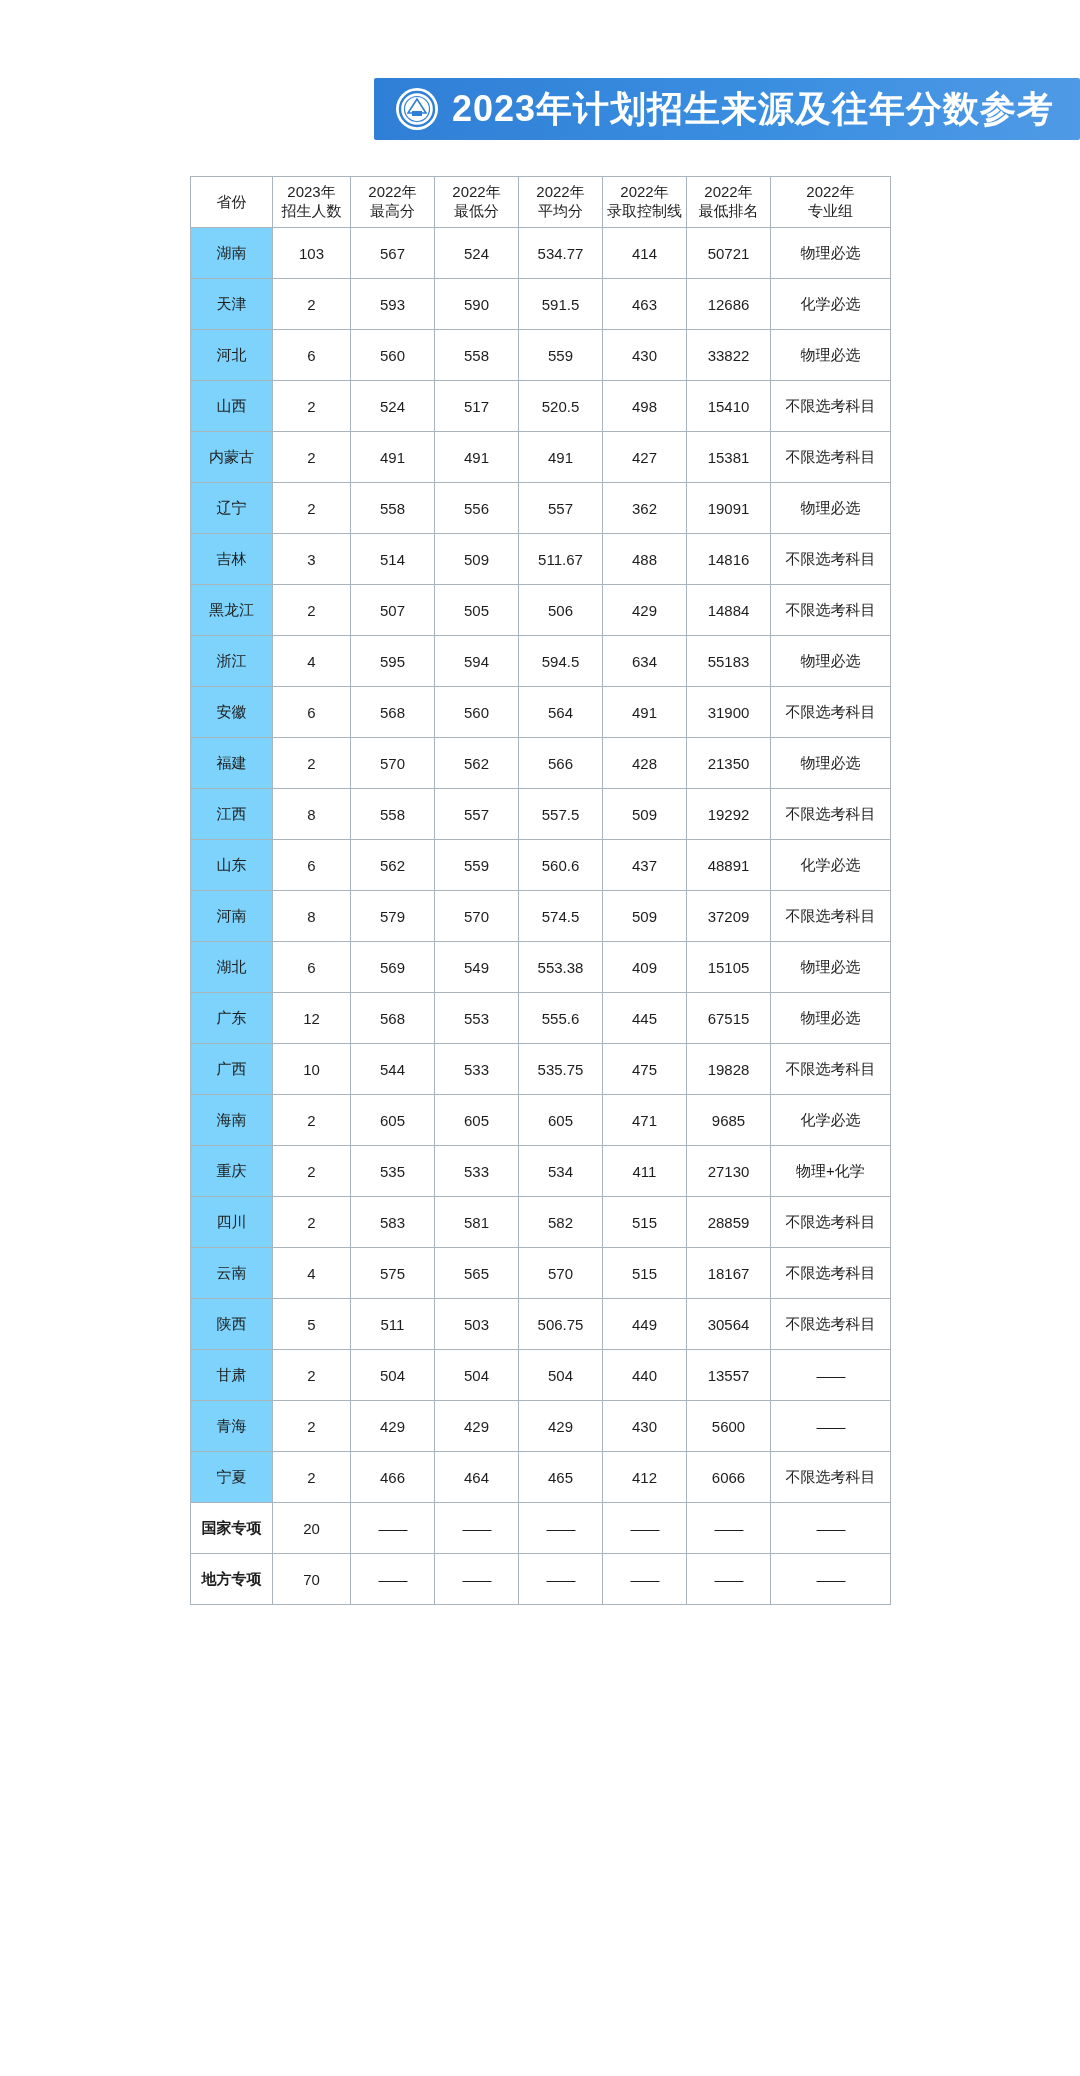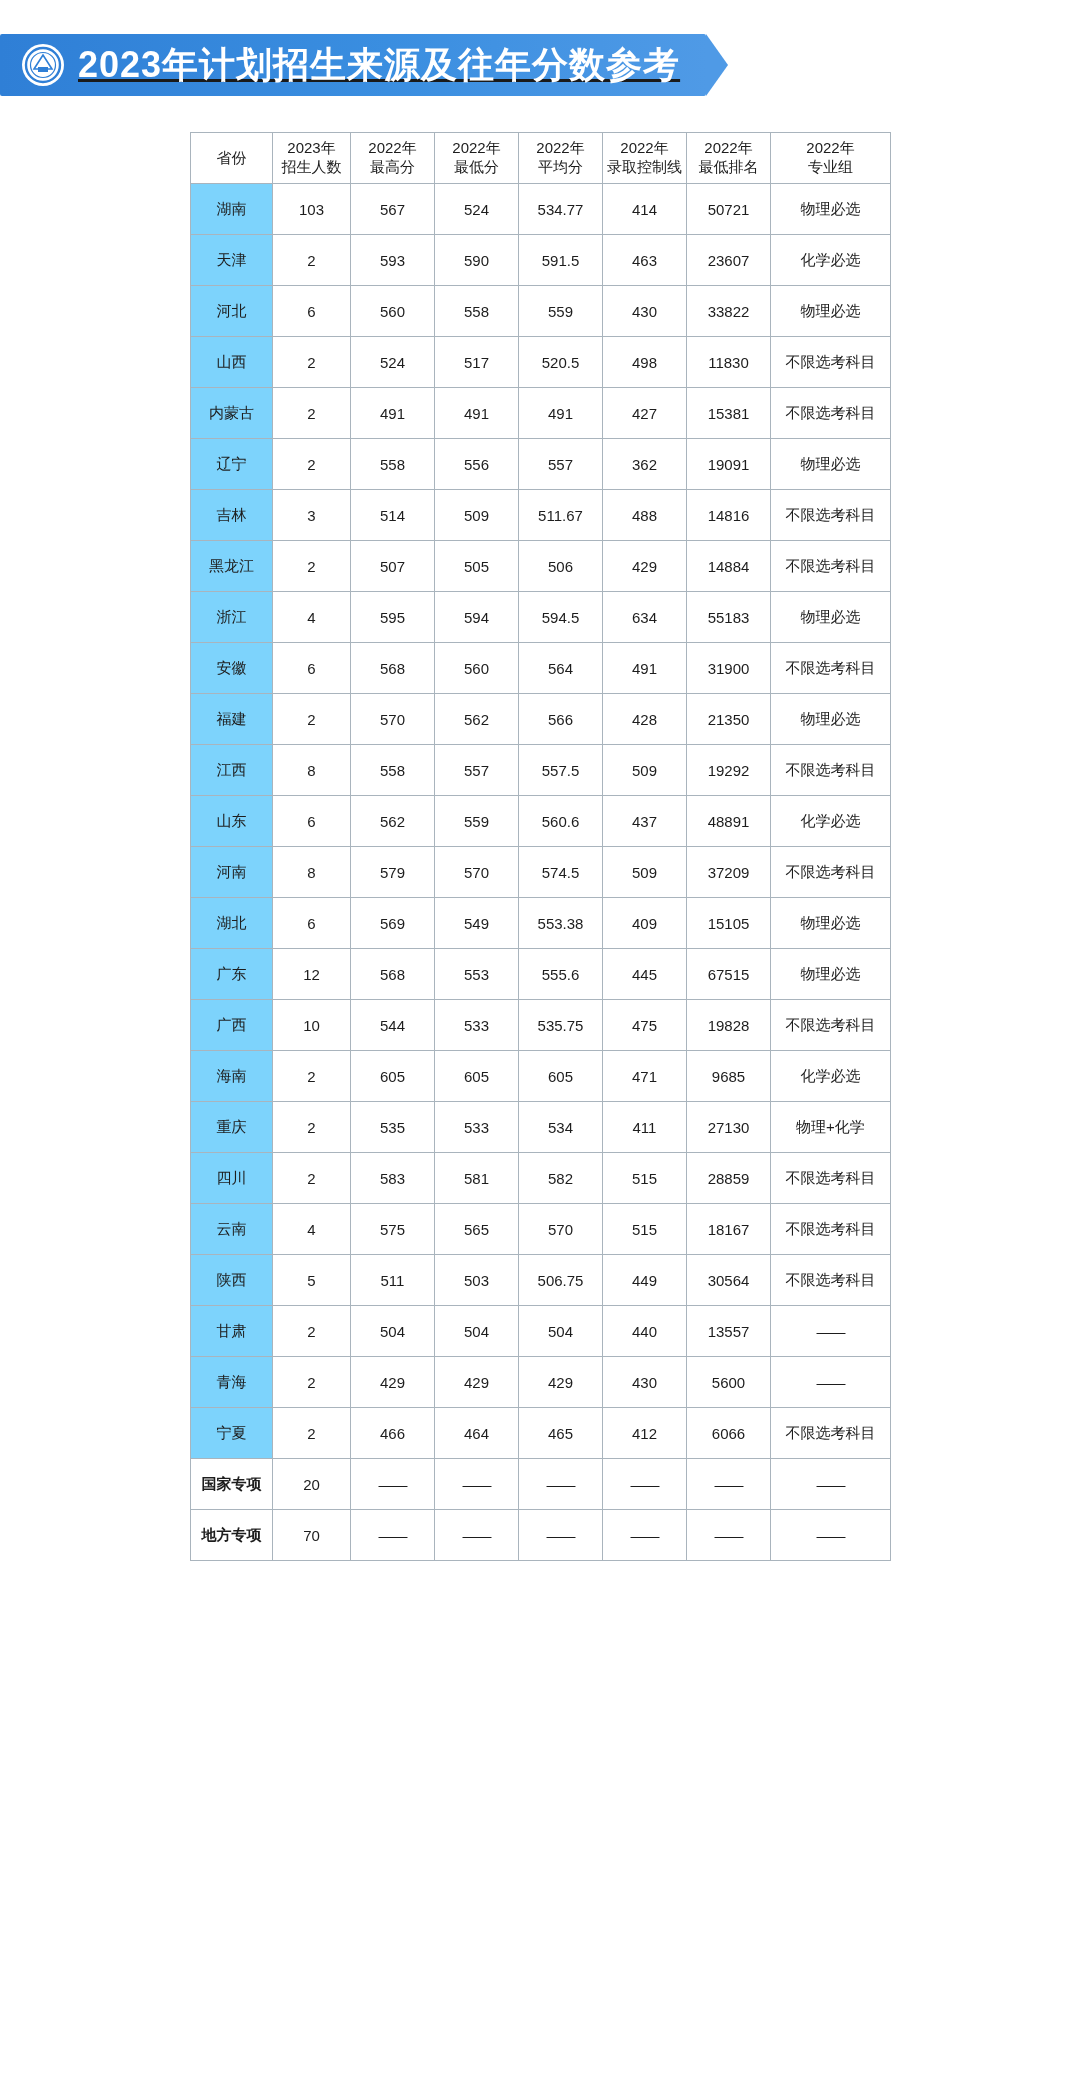--- a/index.html
+++ b/index.html
@@ -10,24 +10,23 @@
   body {
     width: 1080px;
     height: 2076px;
     font-family: "Liberation Sans", sans-serif;
     color: #1a1a1a;
     overflow: hidden;
   }
 
   
   .banner-wrap {
-    margin-top: 34px;
+    margin-top: 78px;
     display: flex;
-    justify-content: flex-start;
-    text-decoration: underline;
+    justify-content: flex-end;
   }
   .banner {
     position: relative;
     display: flex;
     align-items: center;
     background: linear-gradient(90deg, #2f7fd6 0%, #3a8ee0 55%, #4f9ae6 100%);
     height: 62px;
     padding: 0 26px 0 22px;
     border-radius: 2px;
   }
@@ -191,41 +190,41 @@
           <td>50721</td>
           <td>物理必选</td>
         </tr>
         <tr>
           <td class="prov">天津</td>
           <td>2</td>
           <td>593</td>
           <td>590</td>
           <td>591.5</td>
           <td>463</td>
-          <td>23607</td>
+          <td>12686</td>
           <td>化学必选</td>
         </tr>
         <tr>
           <td class="prov">河北</td>
           <td>6</td>
           <td>560</td>
           <td>558</td>
           <td>559</td>
           <td>430</td>
           <td>33822</td>
           <td>物理必选</td>
         </tr>
         <tr>
           <td class="prov">山西</td>
           <td>2</td>
           <td>524</td>
           <td>517</td>
           <td>520.5</td>
           <td>498</td>
-          <td>11830</td>
+          <td>15410</td>
           <td>不限选考科目</td>
         </tr>
         <tr>
           <td class="prov">内蒙古</td>
           <td>2</td>
           <td>491</td>
           <td>491</td>
           <td>491</td>
           <td>427</td>
           <td>15381</td>

